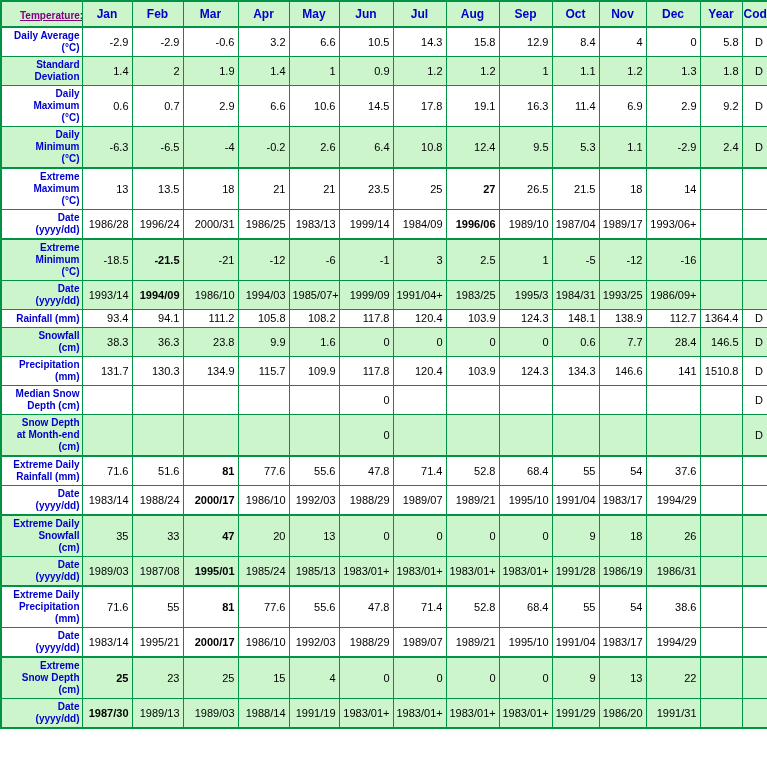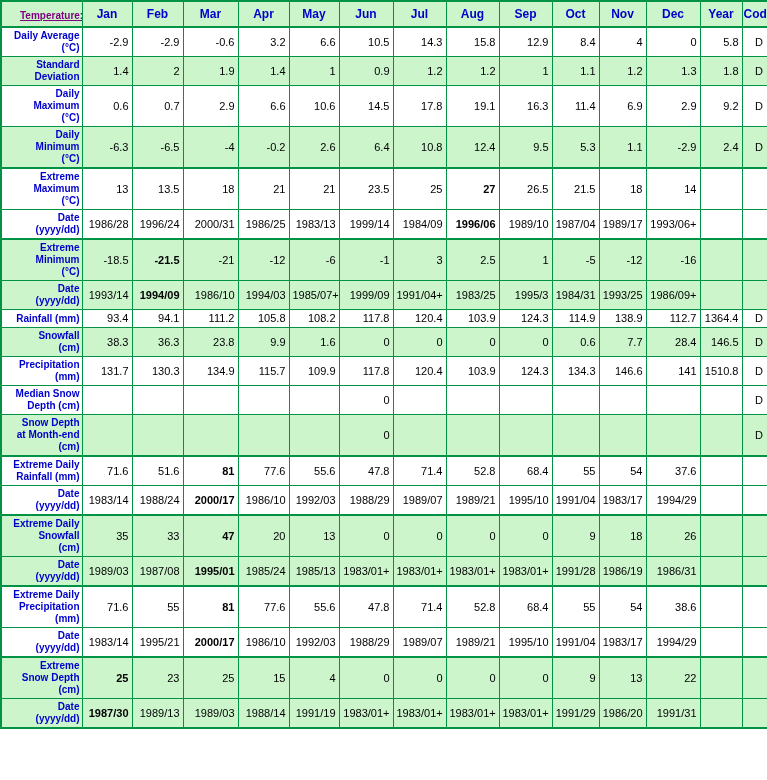--- a/index.html
+++ b/index.html
@@ -248,21 +248,21 @@
         <td class="label">Rainfall (mm)</td>
         <td class="val">93.4</td>
         <td class="val">94.1</td>
         <td class="val">111.2</td>
         <td class="val">105.8</td>
         <td class="val">108.2</td>
         <td class="val">117.8</td>
         <td class="val">120.4</td>
         <td class="val">103.9</td>
         <td class="val">124.3</td>
-        <td class="val">114.9</td>
+        <td class="val">148.1</td>
         <td class="val">138.9</td>
         <td class="val">112.7</td>
         <td class="val">1364.4</td>
         <td class="val code">D</td>
       </tr>
       <tr class="green">
         <td class="label">Snowfall
 (cm)</td>
         <td class="val">38.3</td>
         <td class="val">36.3</td>

